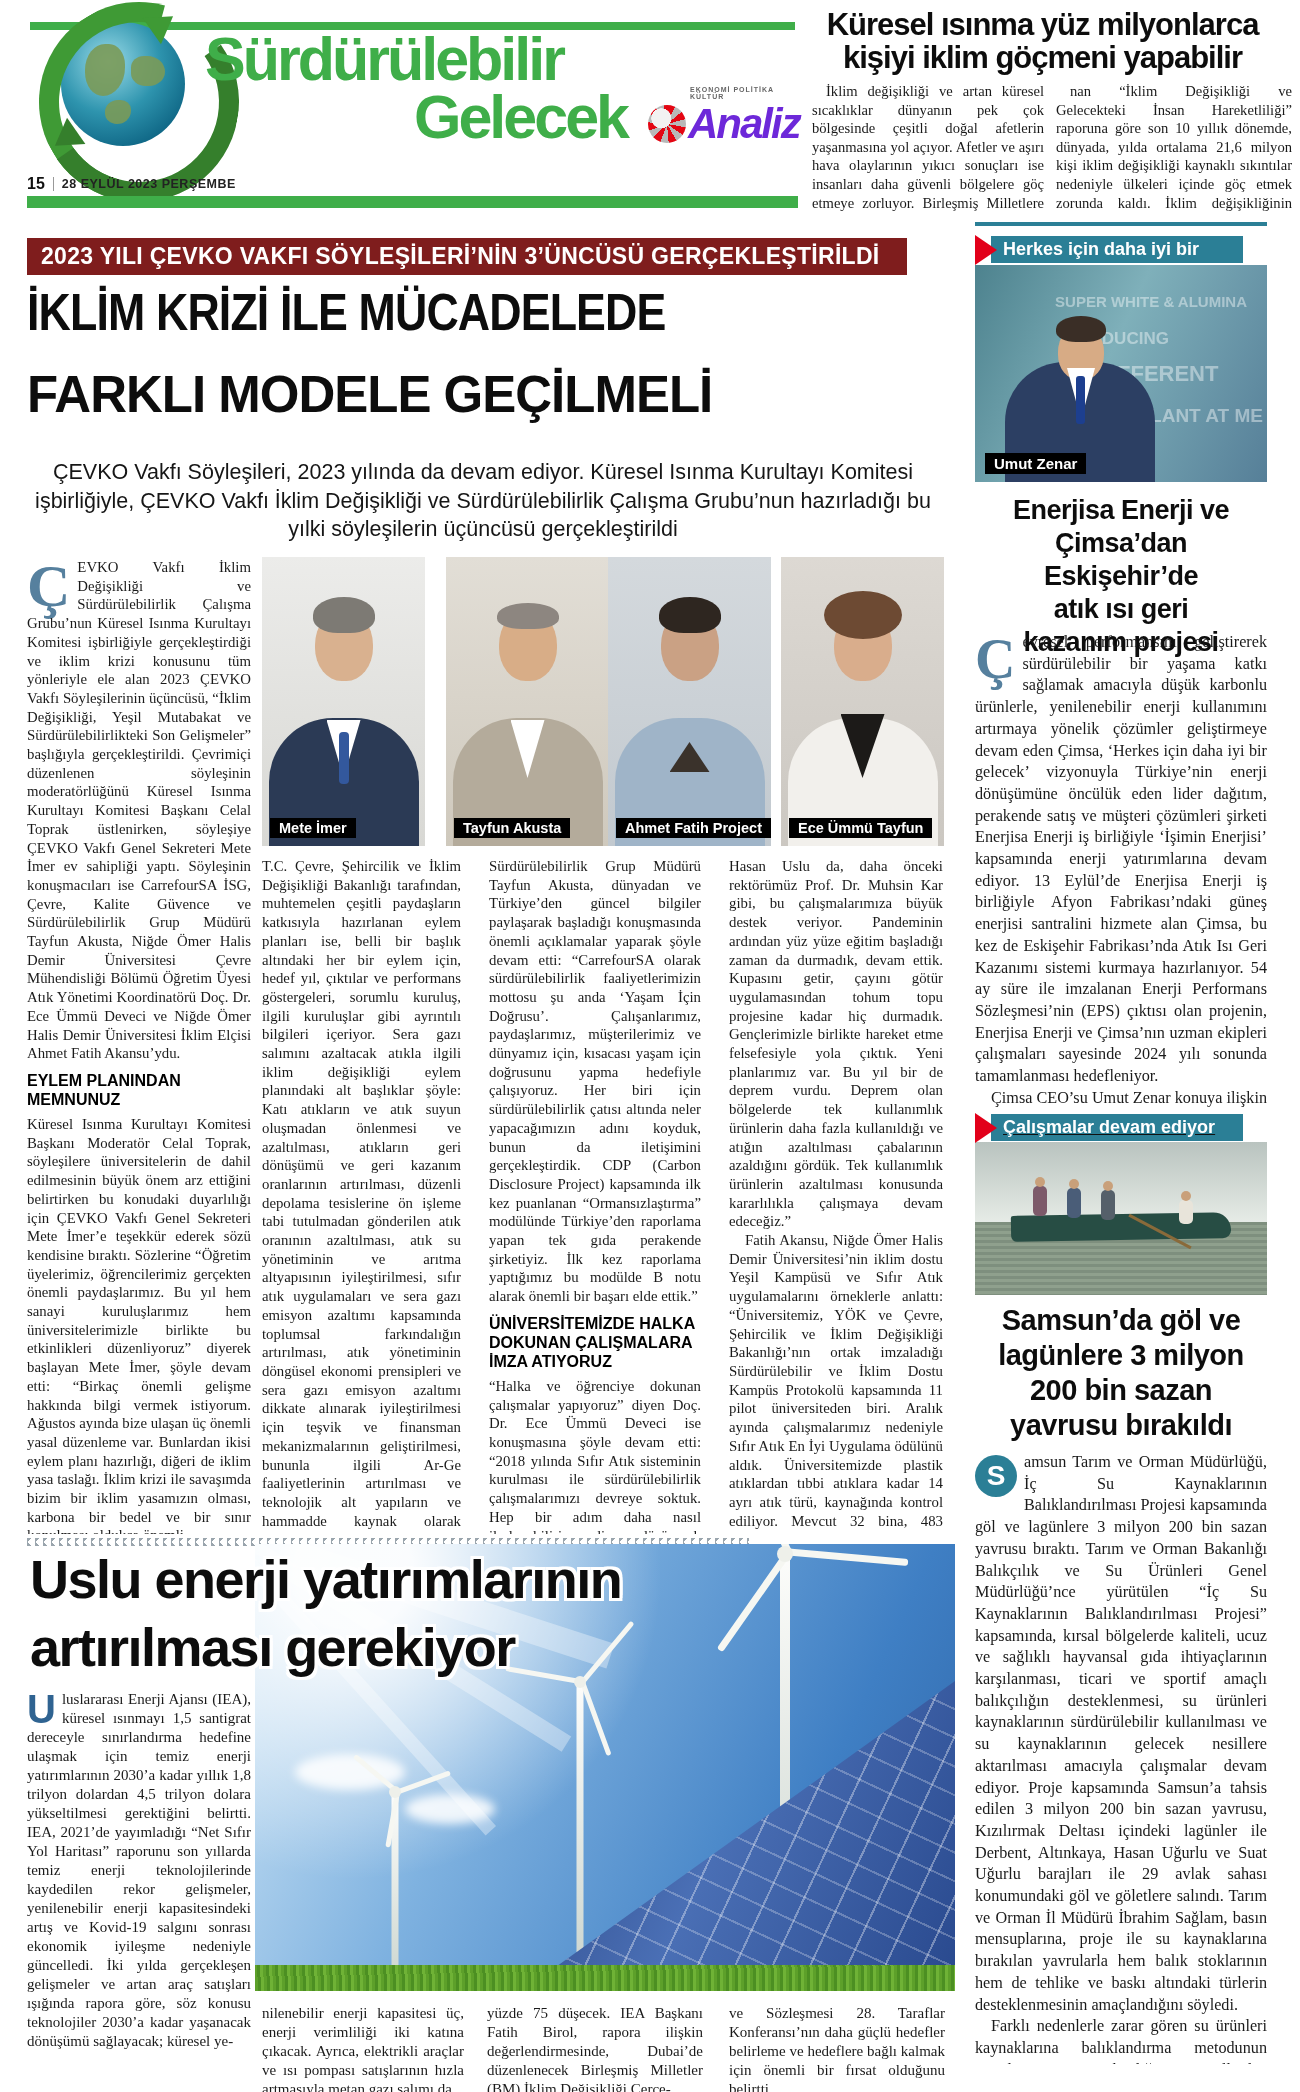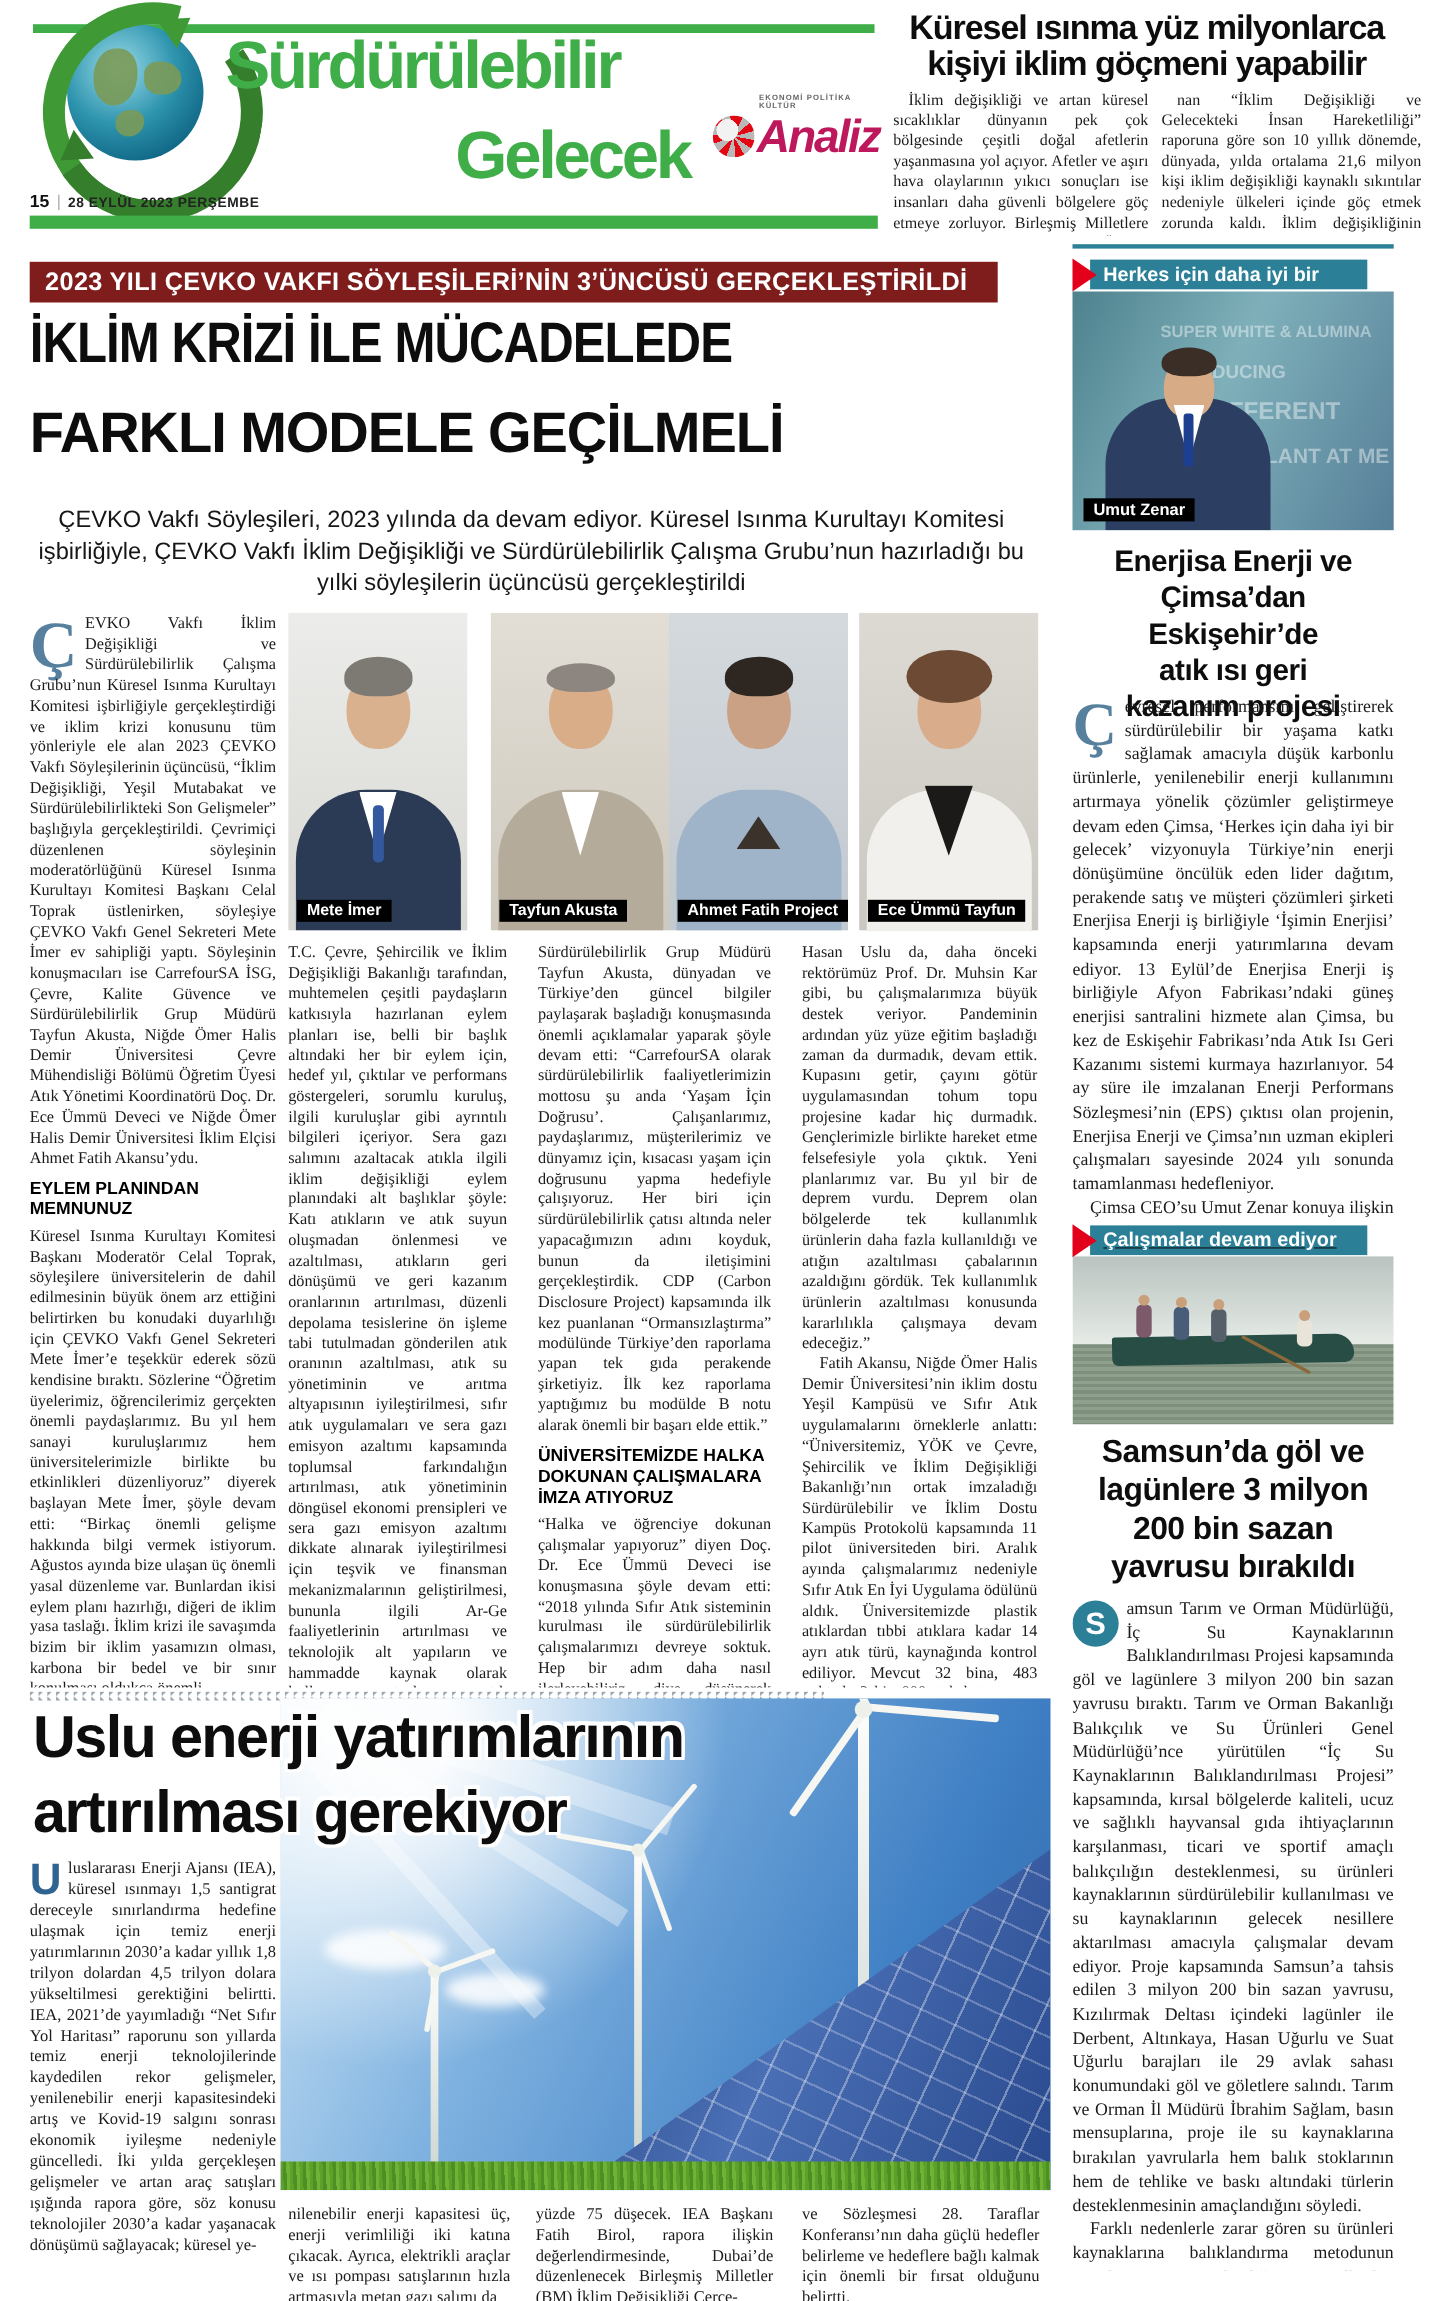--- a/index.html
+++ b/index.html
@@ -16,28 +16,28 @@
   .globe .land{position:absolute;border-radius:50% 40% 55% 45%;background:#7a9a58;opacity:.9;}
   .globe .ring{position:absolute;left:4px;top:-2px;width:160px;height:160px;border-radius:50%;
      border:20px solid transparent;}
   .globe .ring.r1{border-left-color:#3f9a35;border-top-color:#3f9a35;transform:rotate(-30deg);}
   .globe .ring.r2{border-bottom-color:#357f2c;border-right-color:#357f2c;transform:rotate(10deg);}
   .globe .tip{position:absolute;width:0;height:0;border:16px solid transparent;}
   .globe .tip.t1{left:118px;top:-6px;border-bottom:26px solid #3f9a35;transform:rotate(55deg);}
   .globe .tip.t2{left:8px;top:118px;border-top:26px solid #357f2c;transform:rotate(55deg);}
   .masthead{left:205px;top:30px;width:428px;line-height:58px;color:#3fae49;font-weight:800;
             font-size:61px;letter-spacing:-3px;}
-  .masthead .l2{text-align:right;padding-right:6px;margin-top:24px;}
+  .masthead .l2{text-align:right;padding-right:6px;}
   .analiz{left:648px;top:86px;width:160px;}
   .analiz .tag{font-size:7px;letter-spacing:1px;color:#666;font-weight:700;margin-left:42px;}
   .analiz .row{display:flex;align-items:center;}
   .analiz .emblem{width:38px;height:38px;border-radius:50%;
       background:radial-gradient(circle at 35% 35%, #f2f2f2 0 28%, transparent 29%),
                  repeating-conic-gradient(#e30613 0 25deg, #b8b8b8 25deg 50deg);}
-  .analiz .name{font-size:42px;font-weight:800;font-style:italic;color:#be185d;letter-spacing:-2px;margin-left:2px;}
+  .analiz .name{font-size:42px;font-weight:800;font-style:italic;color:#6d28d9;letter-spacing:-2px;margin-left:2px;}
   .dateline{left:27px;top:174px;height:20px;display:flex;align-items:center;gap:8px;font-weight:700;}
   .dateline .pn{font-size:16px;}
   .dateline .sep{width:1px;height:14px;background:#999;}
   .dateline .dt{font-size:12.5px;letter-spacing:.5px;color:#222;}
 
   
   .serif{font-family:"Liberation Serif","DejaVu Serif",serif;text-align:justify;color:#1a1a1a;overflow:hidden;}
   .serif p{margin:0;}
   .serif p + p{text-indent:16px;}
   .colsub{font-family:"Liberation Sans",sans-serif;font-weight:700;font-size:16px;line-height:19px;

